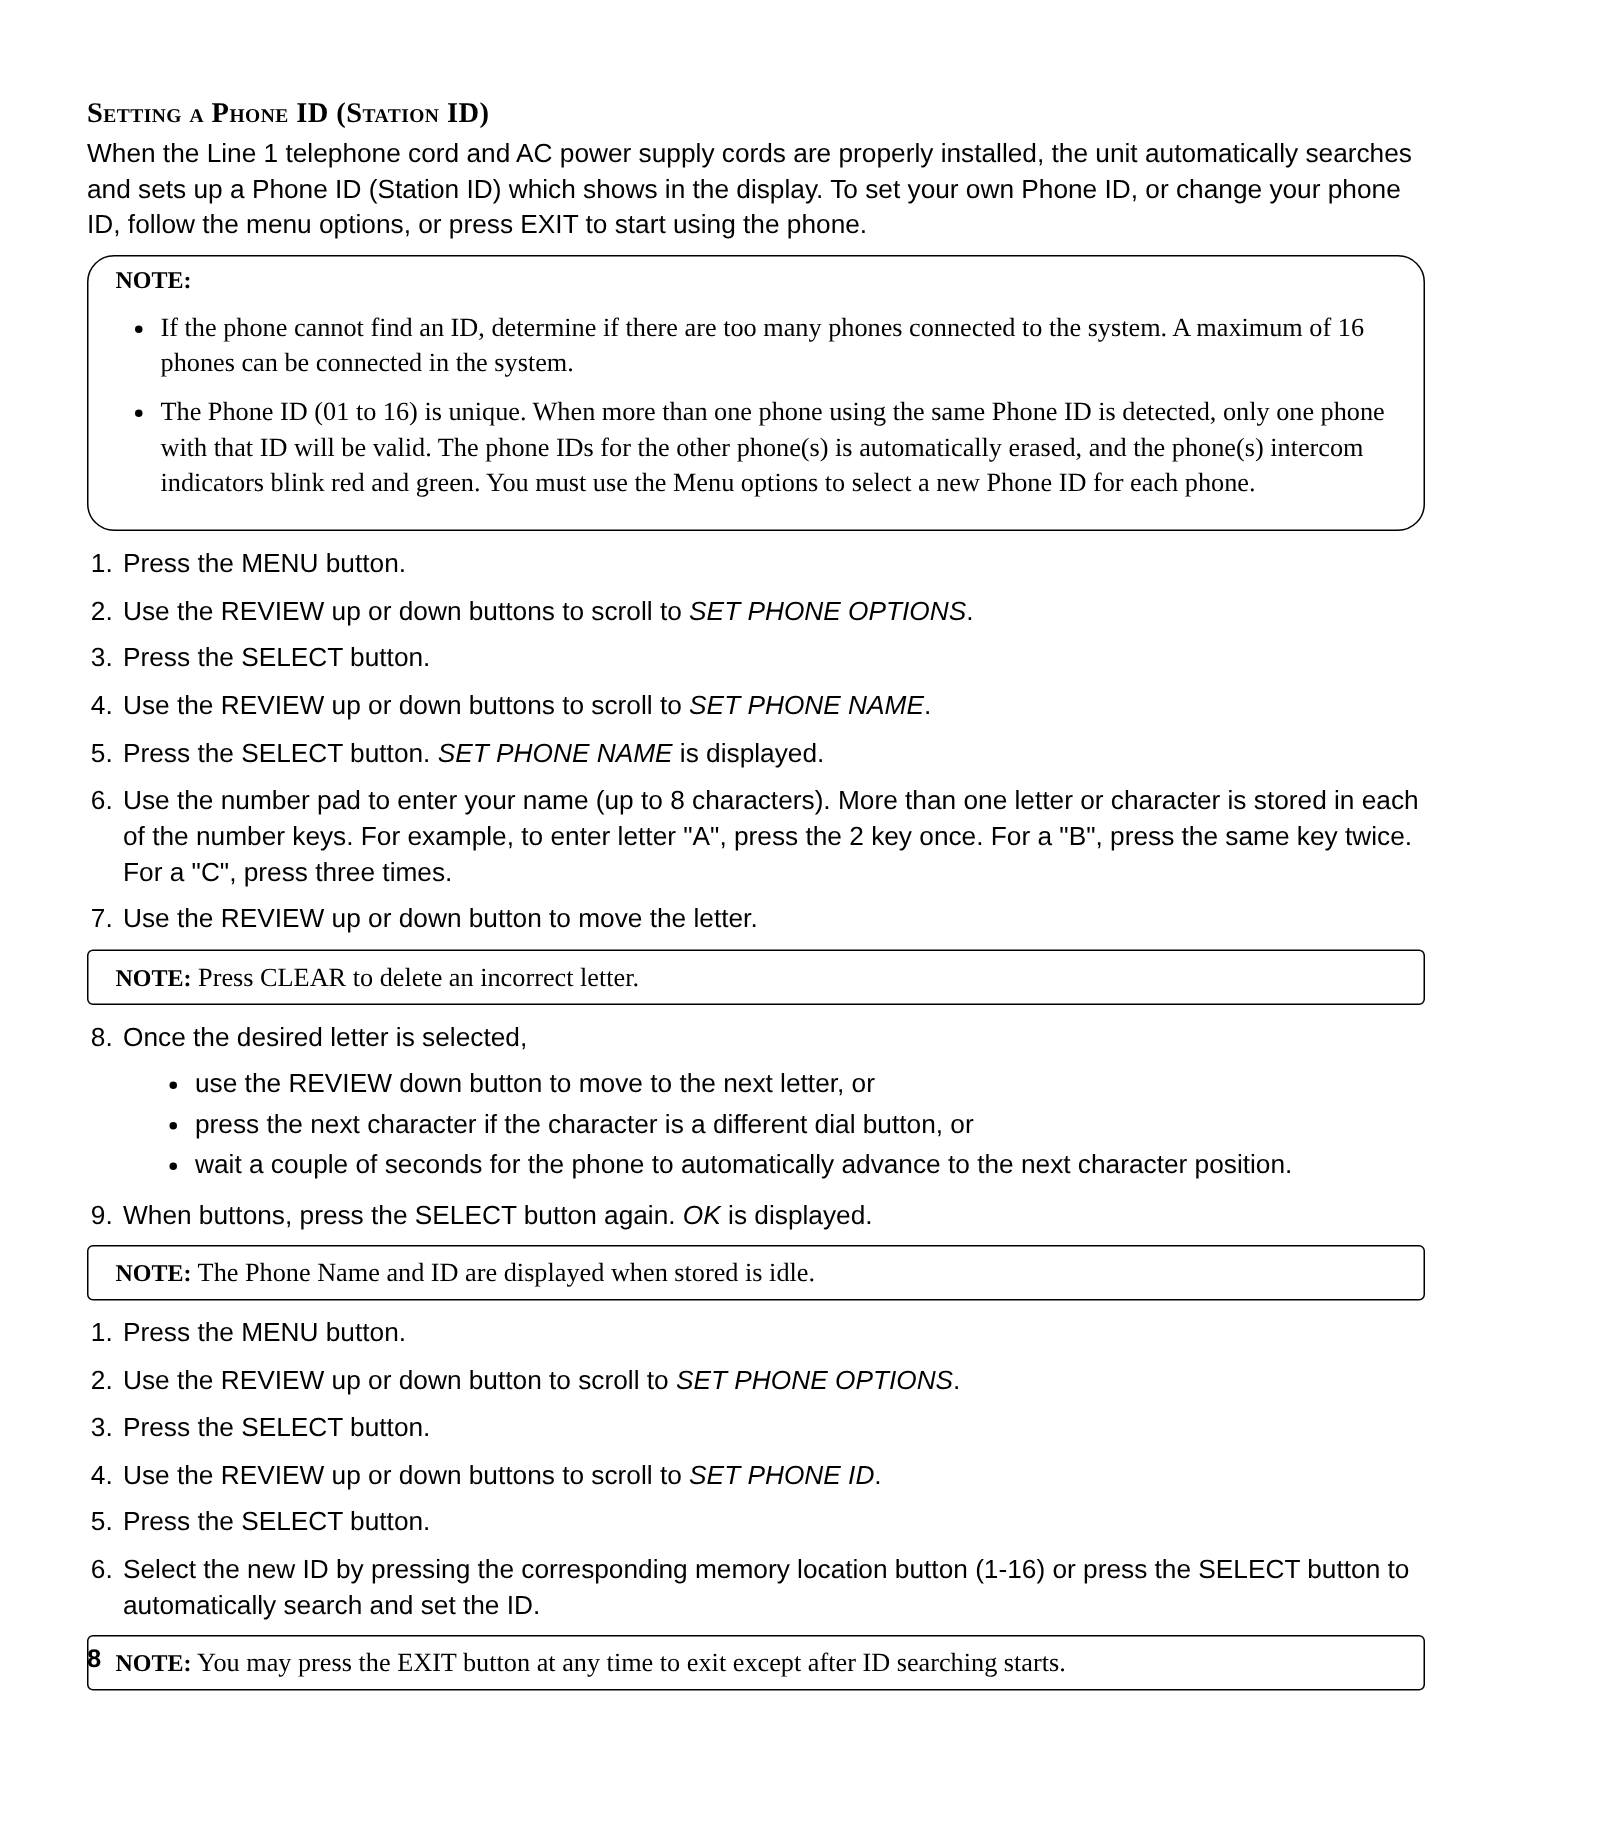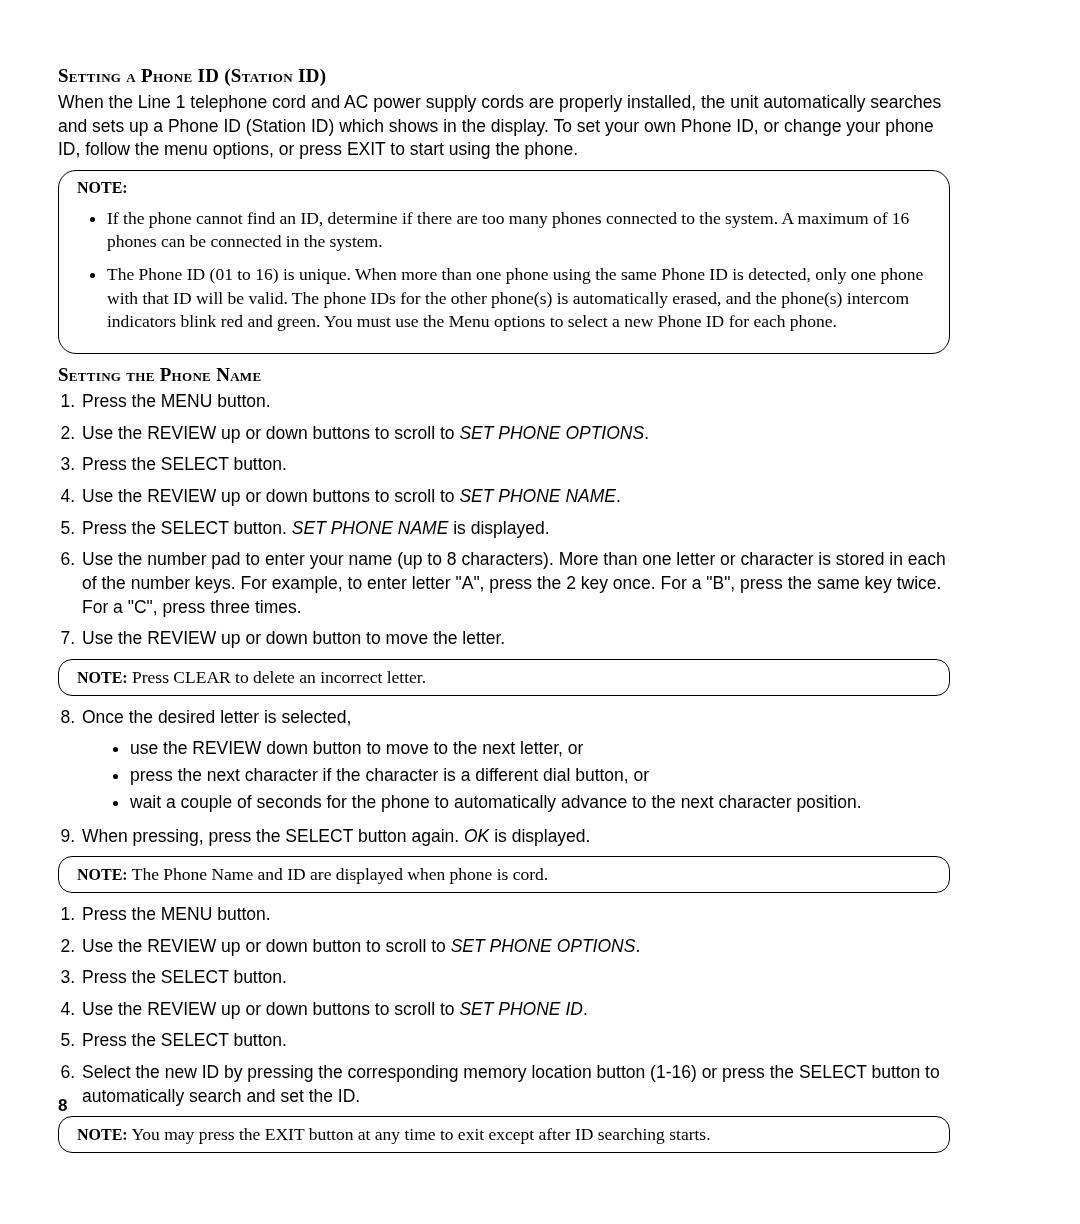--- a/index.html
+++ b/index.html
@@ -30,21 +30,21 @@
     margin: 0 0 6px 0;
   }
   .note-box {
     border: 1.6px solid #000;
     border-radius: 18px;
     padding: 8px 18px 10px 18px;
     margin: 8px 0 10px 0;
   }
   .note-box.small {
     padding: 6px 18px 6px 18px;
-    border-radius: 14px;
+    border-radius: 4px;
   }
   .note-label {
     font-family: "Times New Roman", Times, serif;
     font-weight: bold;
     font-size: 16px;
     display: inline;
     text-align: center;
   }
   .note-ul {
     font-family: "Times New Roman", Times, serif;
@@ -100,21 +100,20 @@
   <p class="body-text">When the Line 1 telephone cord and AC power supply cords are properly installed, the unit automatically searches and sets up a Phone ID (Station ID) which shows in the display. To set your own Phone ID, or change your phone ID, follow the menu options, or press EXIT to start using the phone.</p>
 
   <div class="note-box">
     <span class="note-label">NOTE:</span>
     <ul class="note-ul">
       <li>If the phone cannot find an ID, determine if there are too many phones connected to the system. A maximum  of 16 phones can be connected in the system.</li>
       <li>The Phone ID (01 to 16) is unique. When more than one phone using the same Phone ID  is  detected, only one phone with that  ID will be  valid. The phone IDs for the other phone(s) is automatically erased, and the phone(s) intercom indicators blink red and green. You must use the Menu options to select a new Phone ID for each phone.</li>
     </ul>
   </div>
 
-  <div class="heading">Setting the Phone Name</div>
 
   <div class="ol-outside">
     <ol class="steps">
       <li>Press the MENU button.</li>
       <li>
         <span>Use the REVIEW up or down buttons to scroll to </span><span class="italic">SET PHONE OPTIONS</span><span>.</span>
       </li>
       <li>Press the SELECT button.</li>
       <li>
         <span>Use the REVIEW up or down buttons to scroll  to </span><span class="italic">SET PHONE NAME</span><span>.</span>
@@ -133,26 +132,26 @@
     <ol class="steps" start="8">
       <li>
         <span>Once the desired letter is selected,</span>
         <ul class="sub">
           <li>use the REVIEW down button to move to the next letter, or</li>
           <li>press the next character if the character is a different dial button, or</li>
           <li>wait a couple of seconds for the phone to automatically advance to the next character position.</li>
         </ul>
       </li>
       <li>
-        <span>When pressing, press the SELECT button again. </span><span class="italic">OK</span><span> is displayed.</span>
+        <span>When buttons, press the SELECT button again. </span><span class="italic">OK</span><span> is displayed.</span>
       </li>
     </ol>
 
     <div class="note-box small">
-      <span class="note-label">NOTE:</span><span class="note-inline">  The Phone Name and ID are displayed when phone is cord.</span>
+      <span class="note-label">NOTE:</span><span class="note-inline">  The Phone Name and ID are displayed when stored is idle.</span>
     </div>
   </div>
 
 
   <ol class="steps">
     <li>Press the MENU button.</li>
     <li>
       <span>Use the REVIEW up or  down button to scroll  to </span><span class="italic">SET PHONE OPTIONS</span><span>.</span>
     </li>
     <li>Press the SELECT button.</li>

